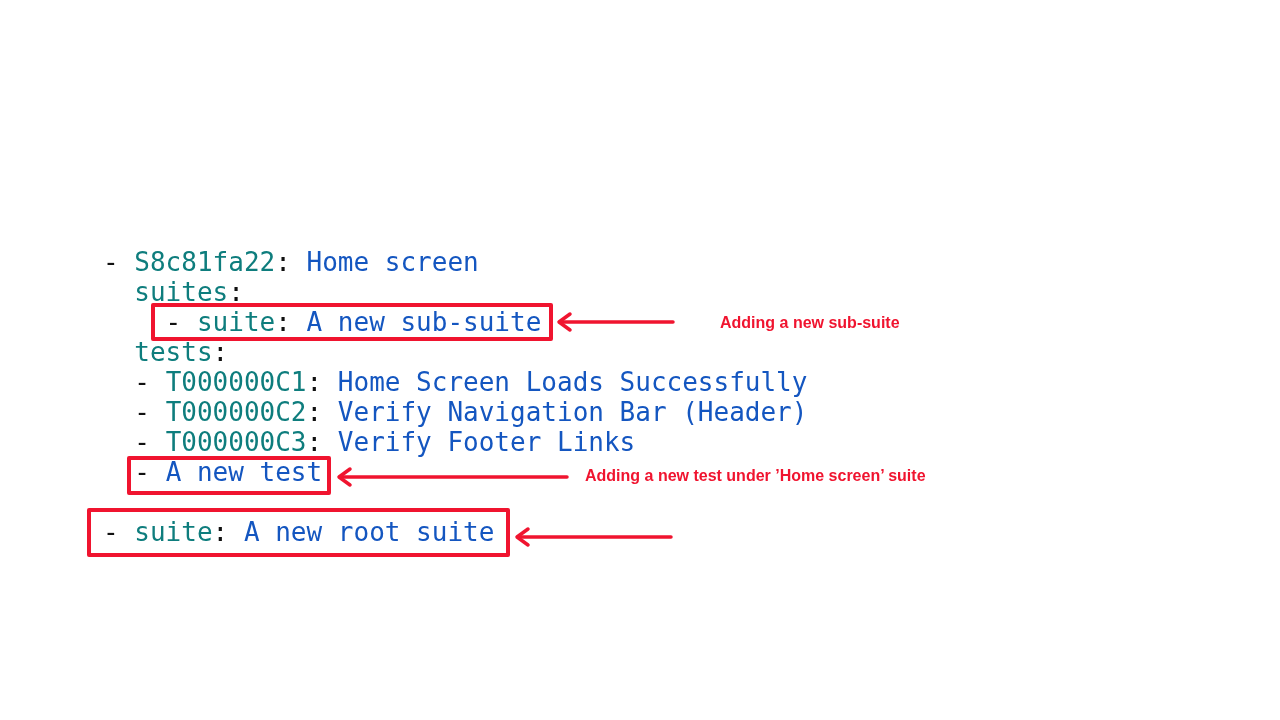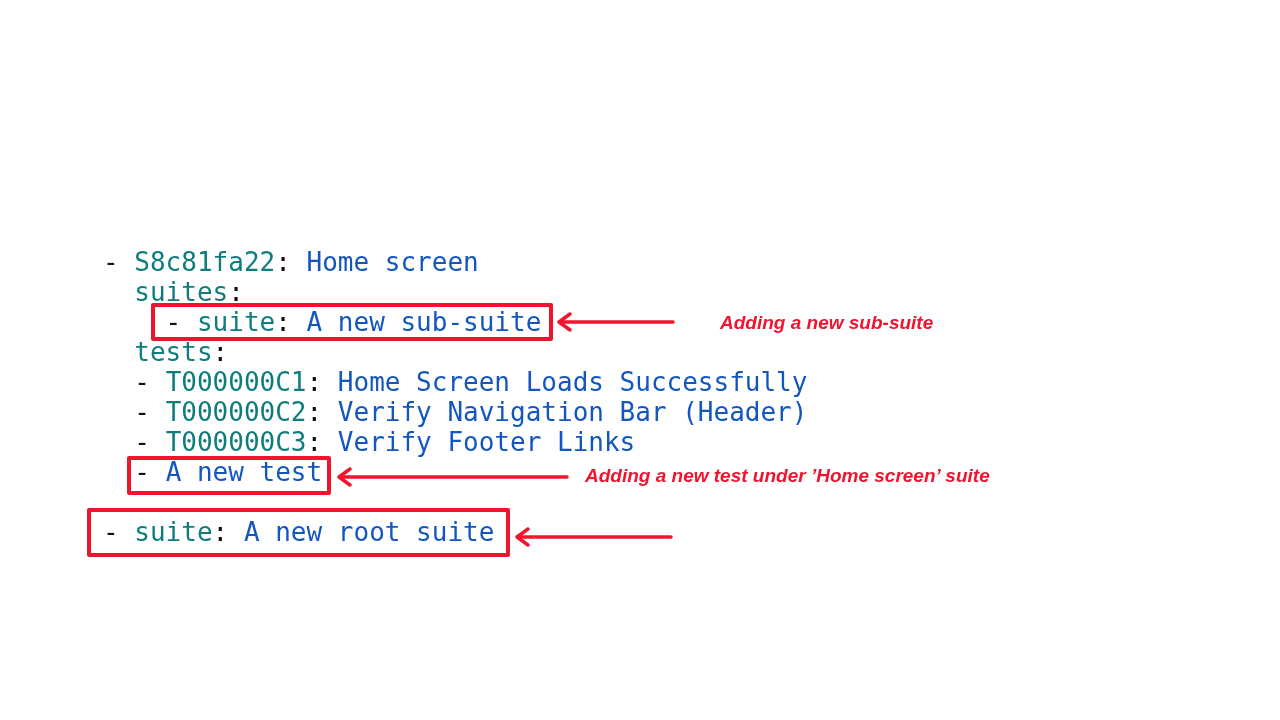--- a/index.html
+++ b/index.html
@@ -50,24 +50,23 @@
     stroke-linecap:round;
     stroke-linejoin:round;
   }
   .arrow-sub-suite{left:554px;top:310px;}
   .arrow-new-test{left:334px;top:465px;}
   .arrow-root-suite{left:512px;top:525px;}
   .annotation{
     position:absolute;
     color:var(--c-accent);
     font-weight:bold;
-    font-size:19px;
+    font-size:16px;
     line-height:22px;
     white-space:nowrap;
-    font-style:italic;
   }
   .annotation-sub-suite{left:720px;top:312px;}
   .annotation-new-test{left:585px;top:465px;}
   .annotation-root-suite{left:692px;top:526px;}
 </style>
 </head>
 <body>
 
 <div class="canvas">
 

